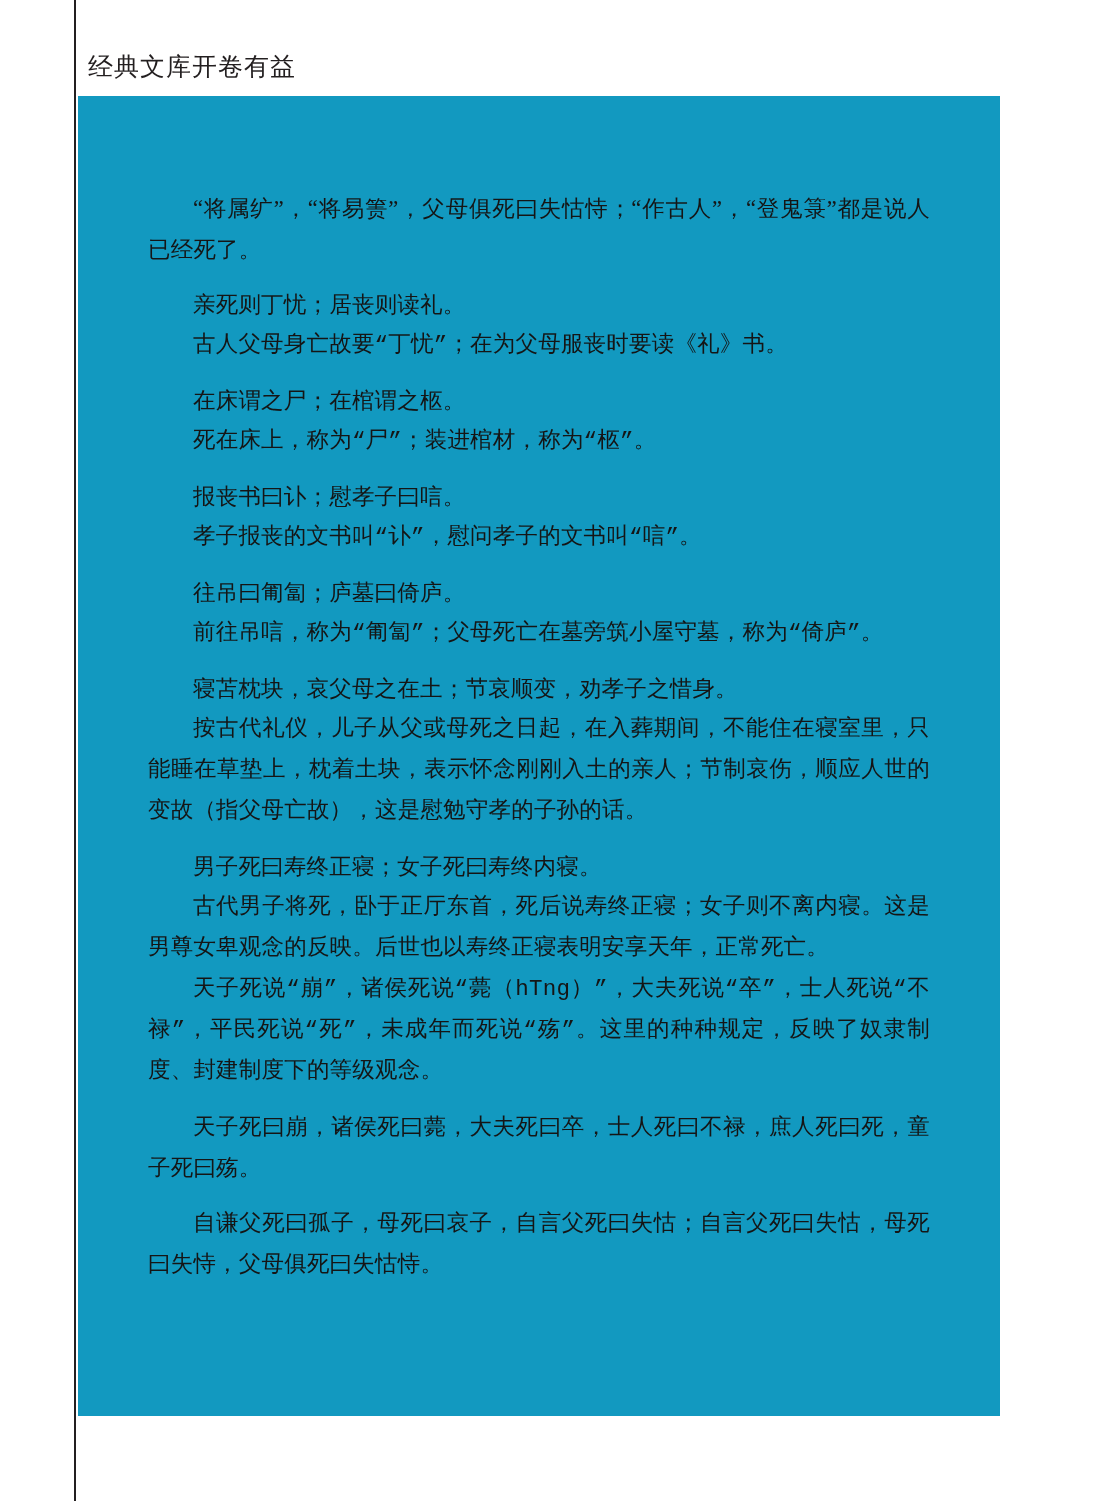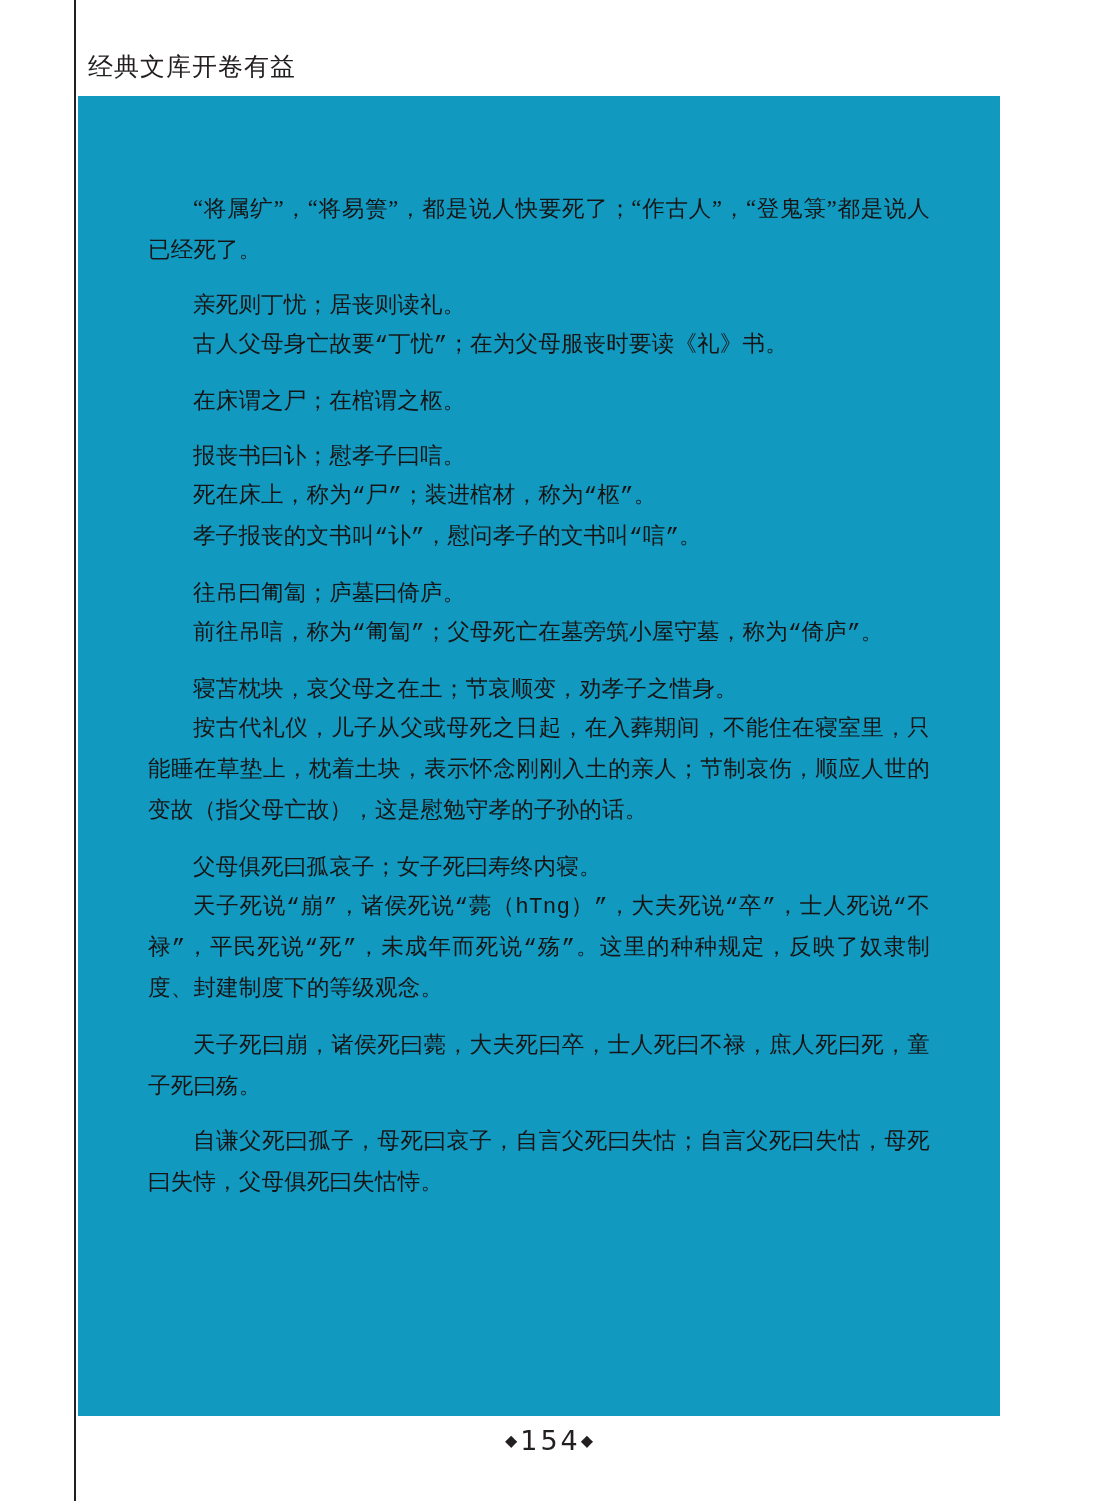--- a/index.html
+++ b/index.html
@@ -88,44 +88,42 @@
 
 <div class="page">
 
   <div class="left-rule"></div>
 
   <div class="header">经典文库开卷有益</div>
 
   <div class="content-block">
     <div class="text-area">
 
-      <p class="indent">“将属纩”，“将易箦”，都是说人快要死了；“作古人”，“登鬼箓”都是说人已经死了。</p>
+      <p class="indent">“将属纩”，“将易箦”，父母俱死曰失怙恃；“作古人”，“登鬼箓”都是说人已经死了。</p>
 
       <p class="indent gap-lg">亲死则丁忧；居丧则读礼。</p>
       <p class="indent gap-sm">古人父母身亡故要“丁忧”；在为父母服丧时要读《礼》书。</p>
 
       <p class="indent gap-lg">在床谓之尸；在棺谓之柩。</p>
+      <p class="indent gap-sm">死在床上，称为“尸”；装进棺材，称为“柩”。</p>
+
       <p class="indent gap-lg">报丧书曰讣；慰孝子曰唁。</p>
-
-      <p class="indent gap-sm">死在床上，称为“尸”；装进棺材，称为“柩”。</p>
       <p class="indent gap-sm">孝子报丧的文书叫“讣”，慰问孝子的文书叫“唁”。</p>
 
       <p class="indent gap-lg">往吊曰匍匐；庐墓曰倚庐。</p>
       <p class="indent gap-sm">前往吊唁，称为“匍匐”；父母死亡在墓旁筑小屋守墓，称为“倚庐”。</p>
 
       <p class="indent gap-lg">寝苫枕块，哀父母之在土；节哀顺变，劝孝子之惜身。</p>
       <p class="indent gap-sm">按古代礼仪，儿子从父或母死之日起，在入葬期间，不能住在寝室里，只能睡在草垫上，枕着土块，表示怀念刚刚入土的亲人；节制哀伤，顺应人世的变故（指父母亡故），这是慰勉守孝的子孙的话。</p>
 
-      <p class="indent gap-lg">父母俱死曰孤哀子；女子死曰寿终内寝。</p>
+      <p class="indent gap-lg">男子死曰寿终正寝；女子死曰寿终内寝。</p>
+      <p class="indent gap-sm">古代男子将死，卧于正厅东首，死后说寿终正寝；女子则不离内寝。这是男尊女卑观念的反映。后世也以寿终正寝表明安享天年，正常死亡。</p>
 
       <p class="indent gap-sm">天子死说“崩”，诸侯死说“薨（hTng）”，大夫死说“卒”，士人死说“不禄”，平民死说“死”，未成年而死说“殇”。这里的种种规定，反映了奴隶制度、封建制度下的等级观念。</p>
       <p class="indent gap-lg">天子死曰崩，诸侯死曰薨，大夫死曰卒，士人死曰不禄，庶人死曰死，童子死曰殇。</p>
 
       <p class="indent gap-lg">自谦父死曰孤子，母死曰哀子，自言父死曰失怙；自言父死曰失怙，母死曰失恃，父母俱死曰失怙恃。</p>
 
     </div>
   </div>
 
-  <div class="footer">
-    <span class="dia">◆</span><span>154</span><span class="dia">◆</span>
-  </div>
 
 </div>
 
 </body></html>

